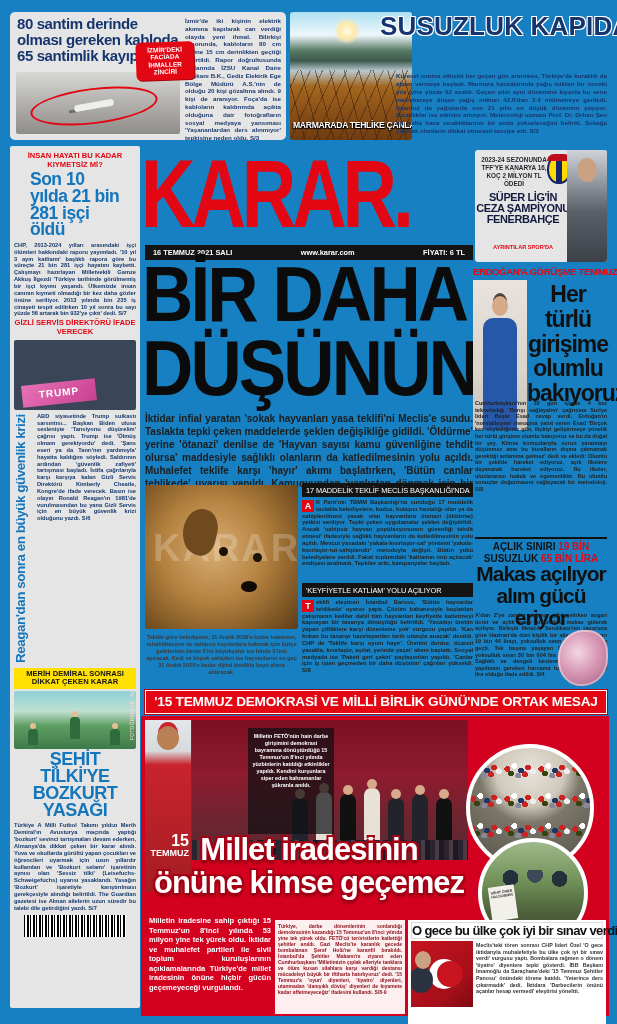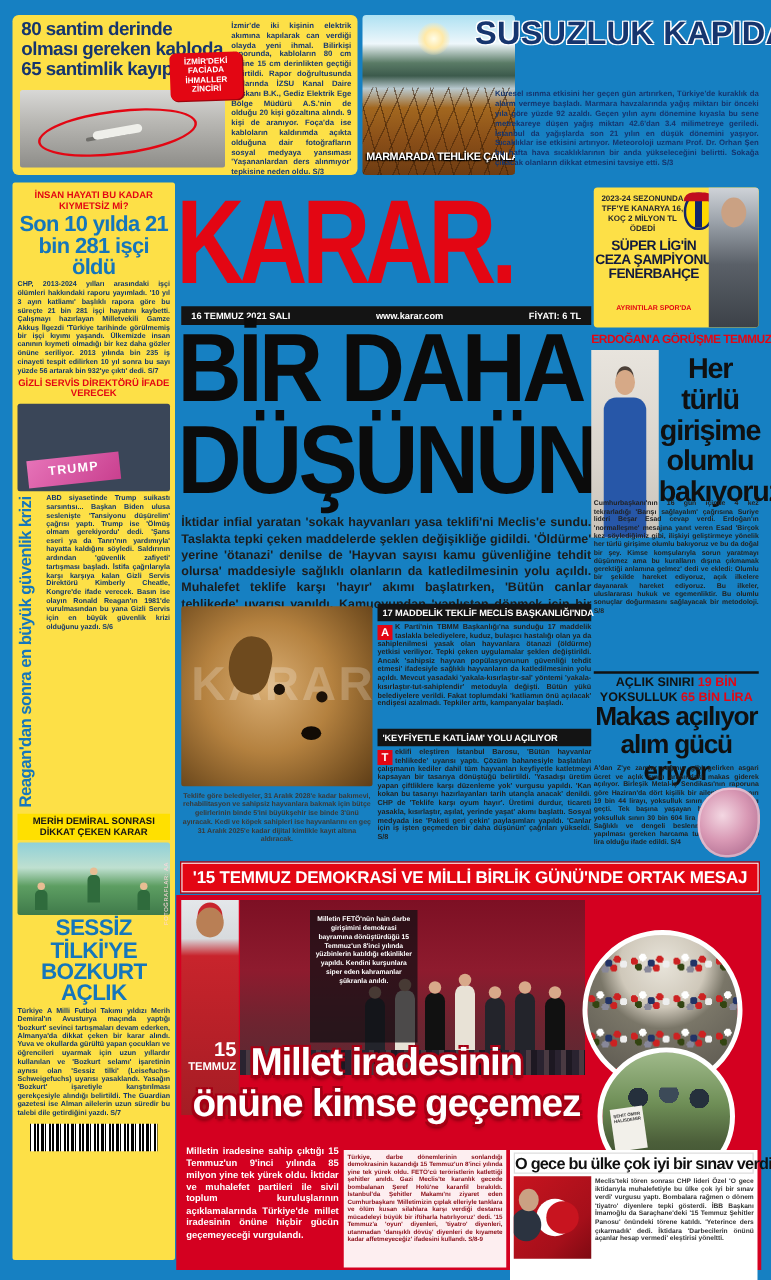--- a/index.html
+++ b/index.html
@@ -1,18 +1,18 @@
 <!DOCTYPE html>
 <html><head>
 <meta charset="utf-8">
 <style>
   * { margin:0; padding:0; box-sizing:border-box; }
   body { background:#444; font-family:"Liberation Sans", sans-serif; }
   .page { position:relative; width:617px; height:1024px; background:#1680c2; overflow:hidden; margin:0 auto; }
-  .wbox { position:absolute; background:#fde047; }
+  .wbox { position:absolute; background:#e5e5e5; }
   .just { text-align:justify; }
 
   
   .cable-box { left:10px; top:12px; width:276px; height:128px; border-radius:5px; }
   .cable-head { position:absolute; left:7px; top:4px; width:168px; font-size:15px; font-weight:800; color:#16356e; line-height:1.05; letter-spacing:-0.4px; }
   .cable-badge { position:absolute; left:126px; top:30px; width:58px; background:#e30613; color:#fff; font-size:6.5px; font-weight:800; text-align:center; line-height:1.15; border-radius:5px; padding:4px 2px; transform:rotate(-2deg); box-shadow:1px 1px 0 #9e040d; z-index:3; }
   .cable-photo { position:absolute; left:6px; top:60px; width:164px; height:62px; background:linear-gradient(180deg,#d8d8d6 0%,#b9b8b4 40%,#8e8d89 100%); border-radius:2px; }
   .cable-ellipse { position:absolute; left:14px; top:16px; width:128px; height:36px; border:2px solid #e30613; border-radius:50%; transform:rotate(-7deg); }
   .cable-victim { position:absolute; left:58px; top:30px; width:40px; height:7px; background:#efefea; border-radius:4px; transform:rotate(-10deg); box-shadow:-8px 2px 0 -2px #6f6e6a; }
   .cable-body { position:absolute; right:5px; top:5px; width:96px; font-size:6.2px; font-weight:600; color:#1b3a70; line-height:1.26; }
@@ -26,21 +26,21 @@
   .drought-cap { position:absolute; left:3px; bottom:10px; width:118px; font-size:8.6px; font-weight:800; color:#fff; letter-spacing:-0.3px; text-shadow:1px 1px 1px #000, -1px 1px 1px #000; white-space:nowrap; }
 
   .drought-txt { position:absolute; left:380px; top:13px; width:228px; z-index:4; }
   .drought-kick { font-size:20px; font-weight:900; color:#16356e; letter-spacing:-0.6px; text-shadow:-1px -1px 0 #fff,1px -1px 0 #fff,-1px 1px 0 #fff,1px 1px 0 #fff; white-space:nowrap; }
   .drought-head { font-size:26px; font-weight:900; color:#16356e; letter-spacing:0.2px; text-shadow:-1px -1px 0 #fff,1px -1px 0 #fff,-1px 1px 0 #fff,1px 1px 0 #fff; white-space:nowrap; margin-top:-2px; }
   .drought-body { position:absolute; left:396px; top:72px; width:211px; font-size:6.2px; font-weight:600; color:#16356e; line-height:1.27; z-index:4; }
 
   
   .sidebar { left:10px; top:146px; width:130px; height:862px; padding:4px 4px 2px 4px; overflow:hidden; border-radius:2px; }
   .kick-red { color:#e30613; font-size:7.6px; font-weight:800; text-align:center; line-height:1.15; margin:2px 0; }
-  .sb-head { color:#1576bb; font-size:17.5px; font-weight:800; text-align:center; line-height:0.95; margin:2px 0 4px; letter-spacing:-0.5px; }
+  .sb-head { color:#1576bb; font-size:17.5px; font-weight:800; text-align:left; line-height:0.95; margin:2px 16px 4px; letter-spacing:-0.5px; }
   .sb-body { font-size:5.7px; font-weight:600; color:#14386b; line-height:1.2; }
   .trump-photo { position:relative; width:100%; height:70px; margin:3px 0; border-radius:2px; overflow:hidden;
     background:linear-gradient(180deg,#9db0c4 0%,#5d6f85 35%,#2c3càd 60%,#27303f 100%); background-color:#3a4658; }
   .trump-sign { position:absolute; left:8px; bottom:6px; width:74px; height:22px; background:linear-gradient(135deg,#e673b8,#c9408f); transform:rotate(-6deg); color:#fff; font-size:10px; font-weight:900; text-align:center; line-height:22px; letter-spacing:1px; }
   .reagan-row { display:flex; height:252px; margin-top:2px; }
   .vert-head { writing-mode:vertical-rl; transform:rotate(180deg); color:#1576bb; font-size:13.5px; font-weight:800; letter-spacing:-0.5px; line-height:1; width:20px; text-align:center; }
   .reagan-body { flex:1; padding-left:3px; }
   .kick-yellow { background:#ffe000; color:#151515; font-size:7.6px; font-weight:800; text-align:center; line-height:1.15; padding:2px 1px; margin:3px 0 2px; }
   .kids-photo { position:relative; width:100%; height:58px; border-radius:2px; overflow:hidden;
     background:linear-gradient(180deg,#8fd0d8 0%,#bfe0d0 35%,#5d9e62 60%,#3f7a4a 100%); margin-bottom:2px; }
@@ -57,21 +57,21 @@
 
   .dog-photo { position:absolute; left:145px; top:485px; width:153px; height:144px; overflow:hidden; border-radius:2px;
     background:radial-gradient(circle at 45% 45%, #d9ae74 0%, #b4813f 45%, #7c5524 80%, #5d3d17 100%); }
   .dog-ear { position:absolute; left:38px; top:24px; width:34px; height:46px; background:#6e4a1e; border-radius:50% 50% 40% 60%; transform:rotate(14deg); }
   .dog-eye { position:absolute; left:74px; top:62px; width:9px; height:9px; background:#1d1208; border-radius:50%; box-shadow:34px 6px 0 #1d1208; }
   .dog-nose { position:absolute; left:96px; top:96px; width:16px; height:11px; background:#120b05; border-radius:50%; }
   .dog-wm { position:absolute; left:8px; top:42px; font-size:38px; font-weight:900; color:rgba(255,255,255,0.22); letter-spacing:2px; }
   .dog-cap { position:absolute; left:145px; top:634px; width:153px; font-size:5.6px; font-weight:600; color:#3a3a3a; text-align:center; line-height:1.25; }
 
   .newsbox { position:absolute; left:302px; width:171px; }
-  .newsbox-head { background:#141414; color:#fff; font-size:7.4px; font-weight:700; padding:2.5px 4px; letter-spacing:-0.1px; white-space:nowrap; }
+  .newsbox-head { background:#141414; color:#fff; font-size:7.4px; font-weight:400; padding:2.5px 4px; letter-spacing:-0.1px; white-space:nowrap; }
   .newsbox-body { font-size:5.8px; font-weight:600; color:#222; line-height:1.18; padding-top:2px; }
   .dropcap { float:left; width:12px; height:12px; background:#e30613; color:#fff; font-size:9px; font-weight:900; text-align:center; line-height:12px; margin:1px 2px 0 0; }
 
   
   .fener-box { left:475px; top:150px; width:132px; height:112px; border-radius:3px; overflow:hidden; }
   .fener-note { position:absolute; left:3px; top:6px; width:72px; font-size:6.4px; font-weight:800; color:#26282e; text-align:center; line-height:1.25; }
   .fener-logo { position:absolute; left:72px; top:4px; width:24px; height:30px; border-radius:50% 50% 46% 46%; background:linear-gradient(90deg,#ffd900 0 35%,#13266b 35% 65%,#ffd900 65% 100%); border:2px solid #13266b; }
   .fener-logo::before { content:""; position:absolute; left:-2px; top:-2px; right:-2px; height:7px; background:#c00d1e; border-radius:8px 8px 0 0; }
   .fener-head { position:absolute; left:0px; top:42px; width:96px; font-size:11px; font-weight:900; color:#121a3e; text-align:center; line-height:1.02; letter-spacing:-0.4px; }
   .fener-foot { position:absolute; left:0px; top:94px; width:96px; font-size:5.6px; font-weight:800; color:#e30613; text-align:center; }
@@ -173,21 +173,21 @@
       <div class="vert-head">Reagan'dan sonra en büyük güvenlik krizi</div>
       <div class="reagan-body sb-body just">ABD siyasetinde Trump suikastı sarsıntısı... Başkan Biden ulusa seslenişte 'Tansiyonu düşürelim' çağrısı yaptı. Trump ise 'Ölmüş olmam gerekiyordu' dedi. 'Şans eseri ya da Tanrı'nın yardımıyla' hayatta kaldığını söyledi. Saldırının ardından 'güvenlik zafiyeti' tartışması başladı. İstifa çağrılarıyla karşı karşıya kalan Gizli Servis Direktörü Kimberly Cheatle, Kongre'de ifade verecek. Basın ise olayın Ronald Reagan'ın 1981'de vurulmasından bu yana Gizli Servis için en büyük güvenlik krizi olduğunu yazdı. S/6</div>
     </div>
 
     <div class="kick-yellow">MERİH DEMİRAL SONRASI DİKKAT ÇEKEN KARAR</div>
     <div class="kids-photo">
       <div class="kid" style="left:14px; bottom:4px;"></div>
       <div class="kid" style="left:56px; bottom:10px; height:22px;"></div>
       <div class="kid" style="left:96px; bottom:4px;"></div>
     </div>
-    <div class="fox-head">SESSİZ TİLKİ'YE BOZKURT AÇLIK</div>
+    <div class="fox-head">ŞEHİT TİLKİ'YE BOZKURT YASAĞI</div>
     <div class="sb-body just">Türkiye A Milli Futbol Takımı yıldızı Merih Demiral'ın Avusturya maçında yaptığı 'bozkurt' sevinci tartışmaları devam ederken, Almanya'da dikkat çeken bir karar alındı. Yuva ve okullarda gürültü yapan çocukları ve öğrencileri uyarmak için uzun yıllardır kullanılan ve 'Bozkurt selamı' işaretinin aynısı olan 'Sessiz tilki' (Leisefuchs-Schweigefuchs) uyarısı yasaklandı. Yasağın 'Bozkurt' işaretiyle karıştırılması gerekçesiyle alındığı belirtildi. The Guardian gazetesi ise Alman ailelerin uzun süredir bu talebi dile getirdiğini yazdı. S/7</div>
     <div class="barcode"></div>
   </div>
 
   <div class="masthead">KARAR.</div>
   <div class="datebar">
     <span>16 TEMMUZ 2021 SALI</span>
     <span>www.karar.com</span>
     <span>FİYATI: 6 TL</span>
   </div>
@@ -232,21 +232,21 @@
   <div class="esad-kick">ERDOĞAN'A GÖRÜŞME TEMMUZ</div>
   <div class="esad-photo">
     <div class="esad-suit"></div>
     <div class="esad-headph"></div>
   </div>
   <div class="esad-head">Her türlü girişime olumlu bakıyoruz</div>
   <div class="esad-body just">Cumhurbaşkanı'nın 16 gün içinde 4 kez tekrarladığı 'Barışı sağlayalım' çağrısına Suriye lideri Beşar Esad cevap verdi. Erdoğan'ın 'normalleşme' mesajına yanıt veren Esad 'Birçok kez söylediğimiz gibi, ilişkiyi geliştirmeye yönelik her türlü girişime olumlu bakıyoruz ve bu da doğal bir şey. Kimse komşularıyla sorun yaratmayı düşünmez ama bu kuralların dışına çıkmamak gerektiği anlamına gelmez' dedi ve ekledi: Olumlu bir şekilde hareket ediyoruz, açık ilkelere dayanarak hareket ediyoruz. Bu ilkeler, uluslararası hukuk ve egemenliktir. Bu olumlu sonuçlar doğurmasını sağlayacak bir metodoloji. S/8</div>
 
   <div class="stats">
     <div><span class="lbl">AÇLIK SINIRI</span> <span class="val">19 BİN</span></div>
-    <div><span class="lbl">YOKSULLUK</span> <span class="val">65 BİN LİRA</span></div>
+    <div><span class="lbl">SUSUZLUK</span> <span class="val">65 BİN LİRA</span></div>
   </div>
   <div class="makas-head">Makas açılıyor alım gücü eriyor</div>
   <div class="makas-body just">A'dan Z'ye zamlar yağmur gibi gelirken asgari ücret ve açlık sınırı arasındaki makas giderek açılıyor. Birleşik Metal-İş Sendikası'nın raporuna göre Haziran'da dört kişilik bir ailenin açlık sınırı 19 bin 44 lirayı, yoksulluk sınırı ise 65 bin lirayı geçti. Tek başına yaşayan bir kişi için ise yoksulluk sınırı 30 bin 604 lira olarak hesaplandı. Sağlıklı ve dengeli beslenmek için günlük yapılması gereken harcama tutarının ise 634.80 lira olduğu ifade edildi. S/4</div>
   <div class="money-photo"></div>
 
   <div class="banner">'15 TEMMUZ DEMOKRASİ VE MİLLİ BİRLİK GÜNÜ'NDE ORTAK MESAJ</div>
 
   <div class="red-sec">
     <div class="photo-credit">FOTOĞRAFLAR: AA</div>
 
@@ -276,21 +276,21 @@
     <div class="circle2">
       <div class="men"></div>
       <div class="wreath">ŞEHİT ÖMER HALİSDEMİR</div>
     </div>
 
     <div class="bottom-head">
       <div>Millet iradesinin</div>
       <div>önüne kimse geçemez</div>
     </div>
 
-    <div class="bcol1">Milletin iradesine sahip çıktığı 15 Temmuz'un 9'inci yılında 85 milyon yine tek yürek oldu. İktidar ve muhalefet partileri ile sivil toplum kuruluşlarının açıklamalarında Türkiye'de millet iradesinin önüne hiçbir gücün geçemeyeceği vurgulandı.</div>
+    <div class="bcol1">Milletin iradesine sahip çıktığı 15 Temmuz'un 8'inci yılında 53 milyon yine tek yürek oldu. İktidar ve muhalefet partileri ile sivil toplum kuruluşlarının açıklamalarında Türkiye'de millet iradesinin önüne hiçbir gücün geçemeyeceği vurgulandı.</div>
     <div class="bcol2">Türkiye, darbe dönemlerinin sonlandığı demokrasinin kazandığı 15 Temmuz'un 8'inci yılında yine tek yürek oldu. FETÖ'cü teröristlerin katlettiği şehitler anıldı. Gazi Meclis'te karanlık gecede bombalanan Şeref Holü'ne karanfil bırakıldı. İstanbul'da Şehitler Makamı'nı ziyaret eden Cumhurbaşkanı 'Milletimizin çıplak elleriyle tanklara ve ölüm kusan silahlara karşı verdiği destansı mücadeleyi büyük bir iftiharla hatırlıyoruz' dedi. '15 Temmuz'a 'oyun' diyenleri, 'tiyatro' diyenleri, utanmadan 'danışıklı dövüş' diyenleri de kıyamete kadar affetmeyeceğiz' ifadesini kullandı. S/8-9</div>
 
     <div class="ogece">
       <div class="ogece-head">O gece bu ülke çok iyi bir sınav verdi</div>
       <div class="flag-photo">
         <div class="flag-cres"></div>
         <div class="flag-man"></div>
       </div>
       <div class="ogece-body">Meclis'teki tören sonrası CHP lideri Özel 'O gece iktidarıyla muhalefetiyle bu ülke çok iyi bir sınav verdi' vurgusu yaptı. Bombalara rağmen o dönem 'tiyatro' diyenlere tepki gösterdi. İBB Başkanı İmamoğlu da Saraçhane'deki '15 Temmuz Şehitler Panosu' önündeki törene katıldı. 'Yeterince ders çıkarmadık' dedi. İktidara 'Darbecilerin önünü açanlar hesap vermedi' eleştirisi yöneltti.</div>
     </div>

